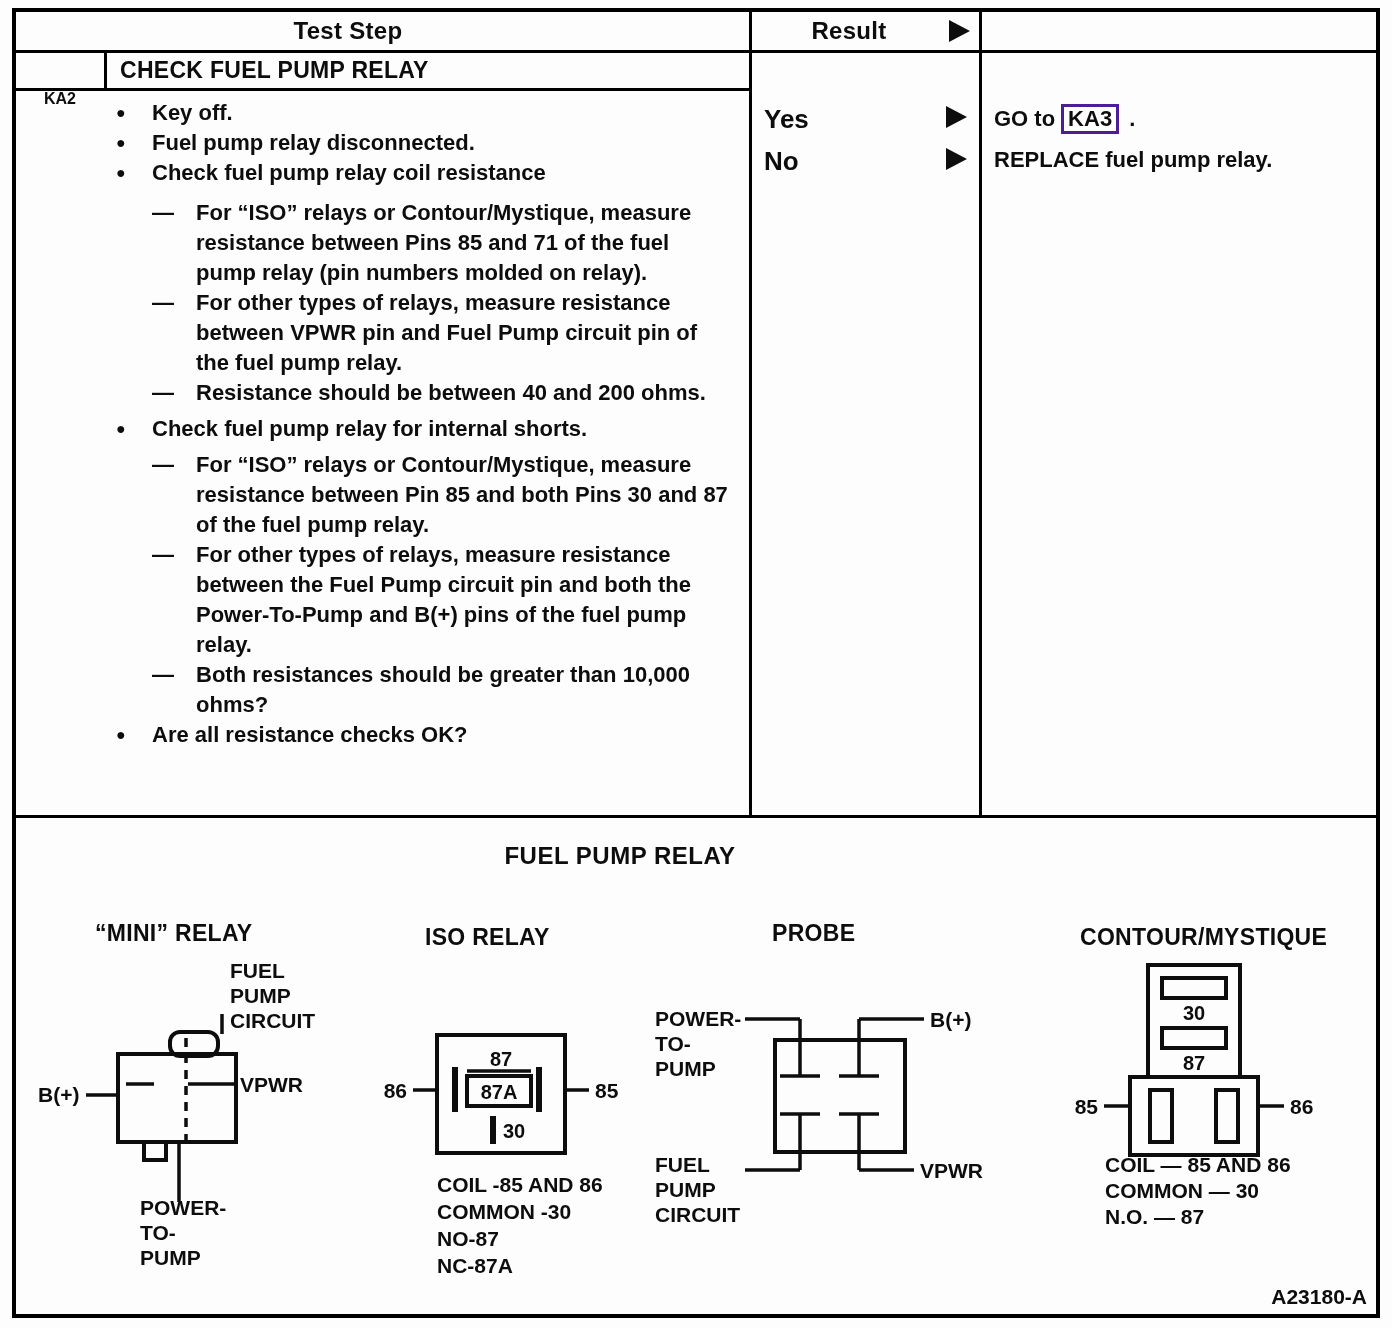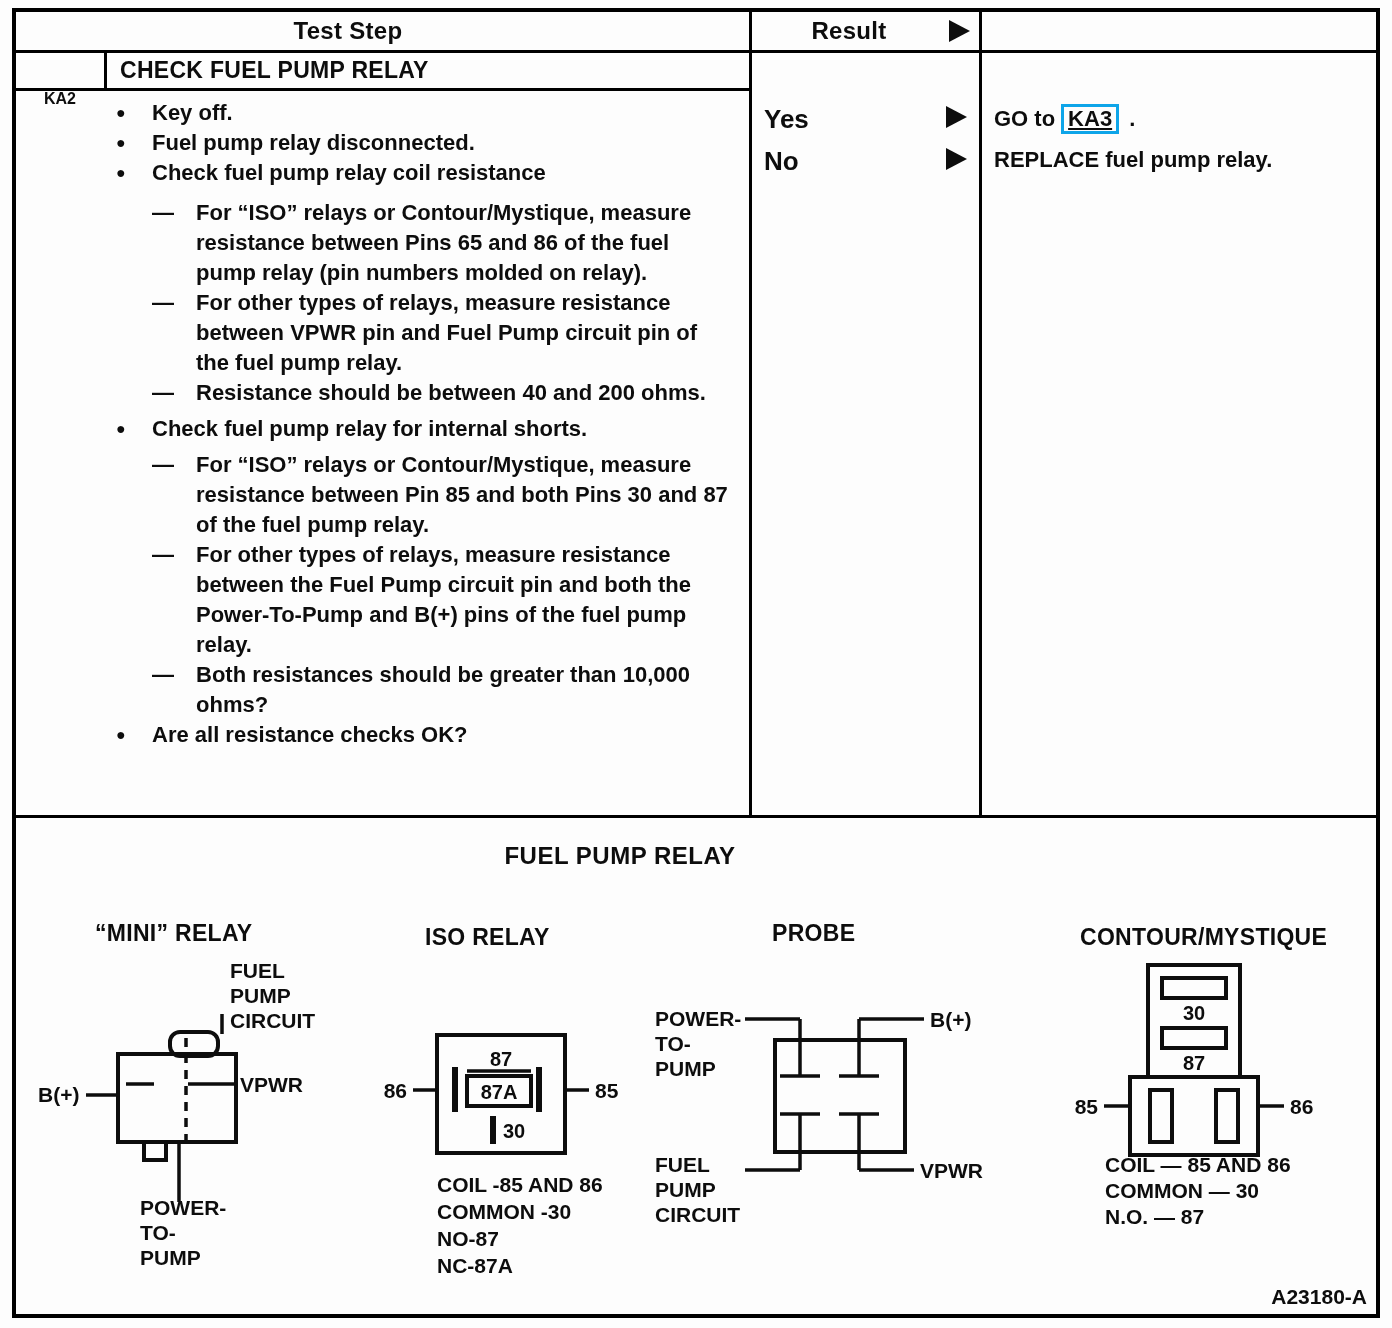--- a/index.html
+++ b/index.html
@@ -20,21 +20,21 @@
   .step.bullet { grid-template-columns: 36px 1fr; }
   .step.dash { grid-template-columns: 44px 1fr; margin-left: 36px; }
   .marker { font-weight: 700; }
   .marker-bullet { font-size: 16px; }
   .mt-lg { margin-top: 10px; }
   .mt-md { margin-top: 6px; }
   .result-label { position: absolute; font-size: 26px; font-weight: 700; }
   .tri { position: absolute; width: 0; height: 0; border-top: 11px solid transparent;
          border-bottom: 11px solid transparent; border-left: 21px solid #0d0d0d; }
   .action-block { position: absolute; left: 978px; font-size: 22px; font-weight: 700; line-height: 30px; }
-  .ka3-box { display: inline-block; border: 3px solid #0ea5e9; padding: 0 4px; margin: 0 10px 0 6px; line-height: 24px; text-decoration: underline; }
+  .ka3-box { display: inline-block; border: 3px solid #4c1d95; padding: 0 4px; margin: 0 10px 0 6px; line-height: 24px; }
   .fig-svg { position: absolute; left: 0; top: 806px; }
   svg text { font-family: "Liberation Sans", sans-serif; font-weight: 700; font-size: 21px; fill: #0d0d0d; }
   svg text.t-title { font-size: 23px; letter-spacing: .3px; }
   svg text.t-big { font-size: 24px; letter-spacing: .5px; }
   svg text.t-pin { font-size: 20px; }
   svg .ln { stroke: #0d0d0d; stroke-width: 3.5; fill: none; }
   svg .ln-thick { stroke: #0d0d0d; stroke-width: 6; fill: none; }
   svg .bx { stroke: #0d0d0d; stroke-width: 4; fill: none; }
   svg .dash { stroke-dasharray: 9 7; }
 </style>
@@ -70,21 +70,21 @@
       <div class="step bullet">
         <span class="marker marker-bullet">●</span>
         <span>Fuel pump relay disconnected.</span>
       </div>
       <div class="step bullet">
         <span class="marker marker-bullet">●</span>
         <span>Check fuel pump relay coil resistance</span>
       </div>
       <div class="step dash mt-lg">
         <span class="marker">—</span>
-        <span>For “ISO” relays or Contour/Mystique, measure resistance between Pins 65 and 86 of the fuel pump relay (pin numbers molded on relay).</span>
+        <span>For “ISO” relays or Contour/Mystique, measure resistance between Pins 85 and 71 of the fuel pump relay (pin numbers molded on relay).</span>
       </div>
       <div class="step dash">
         <span class="marker">—</span>
         <span>For other types of relays, measure resistance between VPWR pin and Fuel Pump circuit pin of the fuel pump relay.</span>
       </div>
       <div class="step dash">
         <span class="marker">—</span>
         <span>Resistance should be between 40 and 200 ohms.</span>
       </div>
       <div class="step bullet mt-md">

